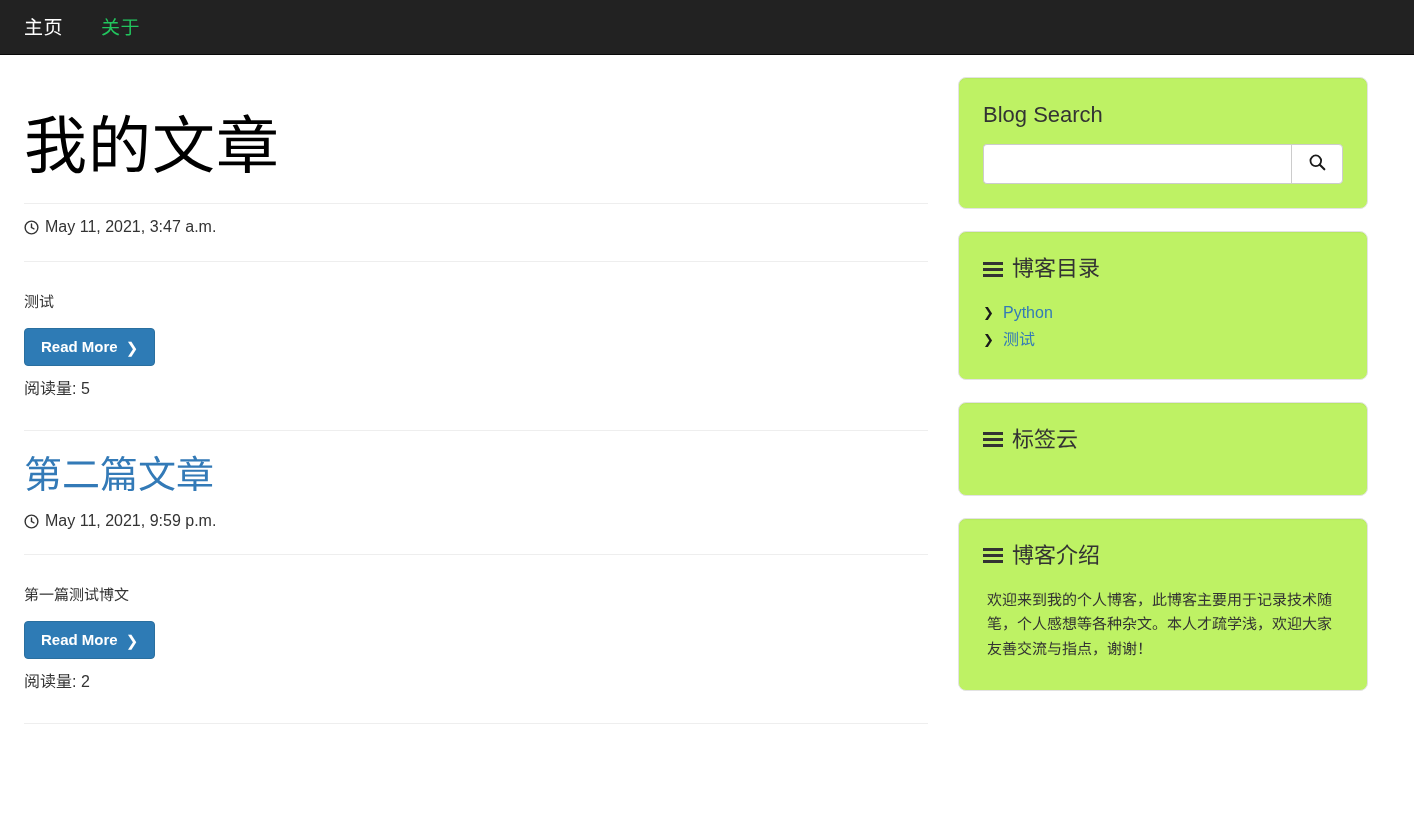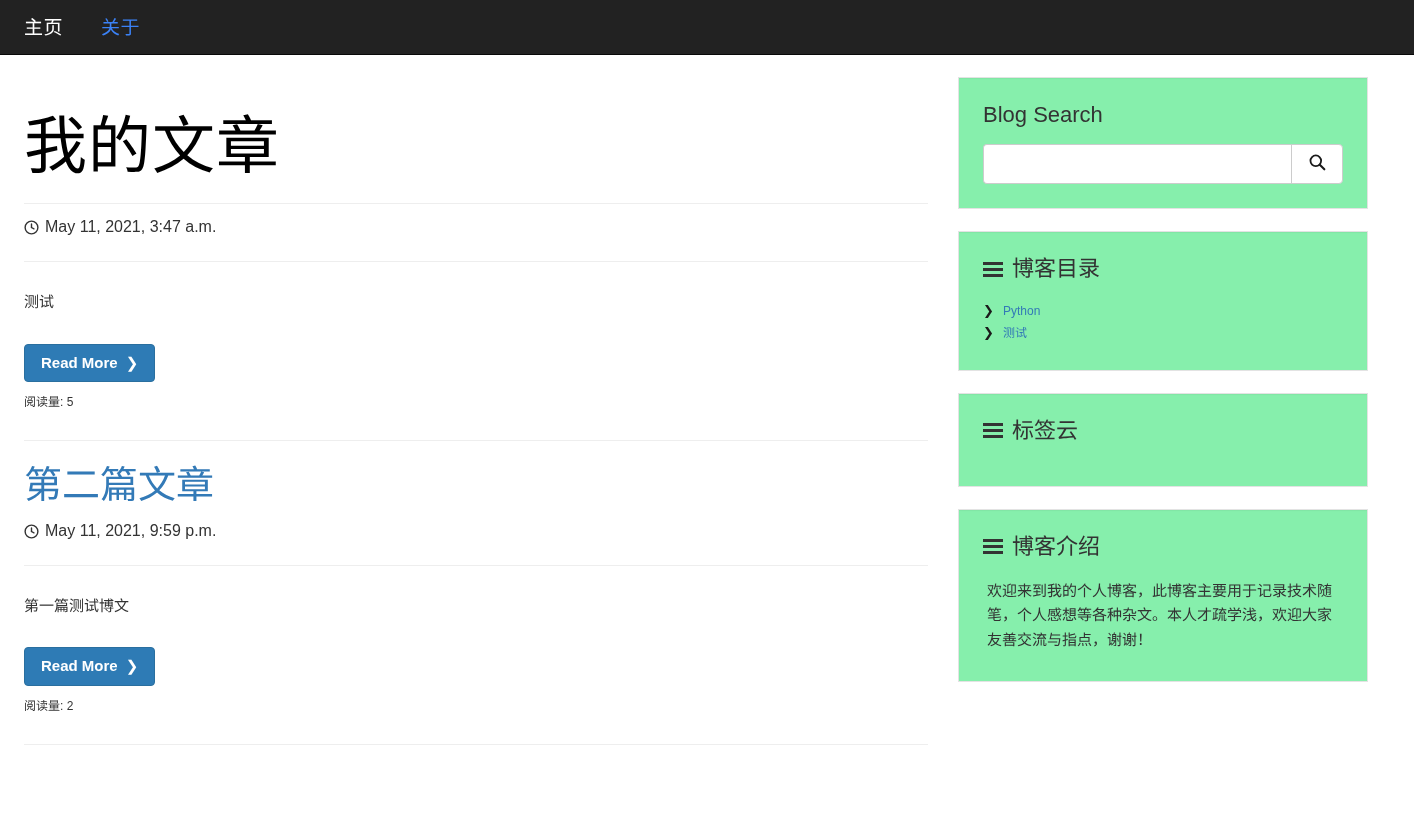--- a/index.html
+++ b/index.html
@@ -29,21 +29,21 @@
     padding: 0 0 0 0;
   }
   .navbar-inner {
     display: flex;
     align-items: center;
     height: 67px;
     padding-left: 8px;
     gap: 6px;
   }
   .nav-link {
-    color: #3b82f6;
+    color: #22c55e;
     text-decoration: none;
     font-size: 19px;
     padding: 0 16px;
     line-height: 55px;
     display: inline-block;
     letter-spacing: 0.5px;
   }
   .nav-link.active { color: #ffffff; }
 
   
@@ -108,51 +108,50 @@
     flex: 0 0 auto;
   }
   .icon-clock svg { display: block; }
   .post-body {
     font-size: 15px;
     color: #333333;
     margin-top: 29px;
   }
   .btn-primary {
     display: inline-flex;
-    align-items: flex-start;
+    align-items: flex-end;
     gap: 8px;
     background: #2e7bb5;
     border: 1px solid #2a6f9f;
     border-radius: 4px;
     color: #ffffff;
     font-size: 15px;
     font-weight: bold;
     text-decoration: none;
     padding: 10px 16px;
-    margin-top: 16px;
     line-height: 1.1;
     cursor: pointer;
   }
   .chevron-right-w {
     display: inline-block;
     font-size: 15px;
     font-weight: bold;
     line-height: 1;
   }
   .read-count {
-    font-size: 12px;
+    font-size: 16px;
     color: #333333;
     margin-top: 12px;
   }
 
   
   .panel {
-    background: #86efac;
+    background: #bef264;
     border: 1px solid #e3e3e3;
-    border-radius: 0;
+    border-radius: 8px;
     box-shadow: inset 0 1px 1px rgba(0,0,0,.04);
     padding: 24px;
     margin-bottom: 22px;
   }
   .panel-title {
     font-size: 22px;
     font-weight: normal;
     color: #333333;
     margin: 0 0 18px 0;
     display: flex;
@@ -210,21 +209,21 @@
   .link-list li {
     display: flex;
     align-items: center;
     gap: 7px;
     margin-bottom: 3px;
     line-height: 1.5;
   }
   .link-list a {
     color: #337ab7;
     text-decoration: none;
-    font-size: 12px;
+    font-size: 16px;
   }
   .icon-chevron {
     display: inline-block;
     font-size: 13px;
     font-weight: bold;
     color: #1b1b1b;
     width: 13px;
     flex: 0 0 auto;
   }
   .icon-tag {

